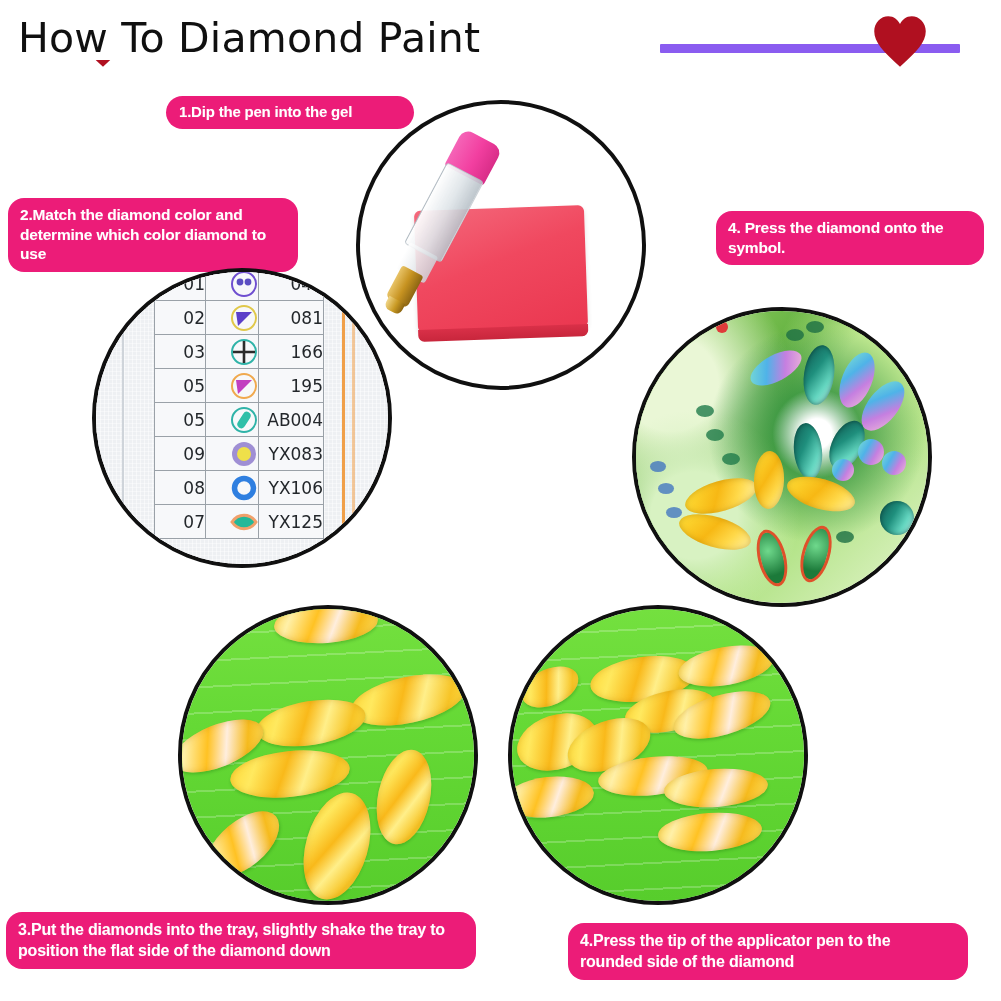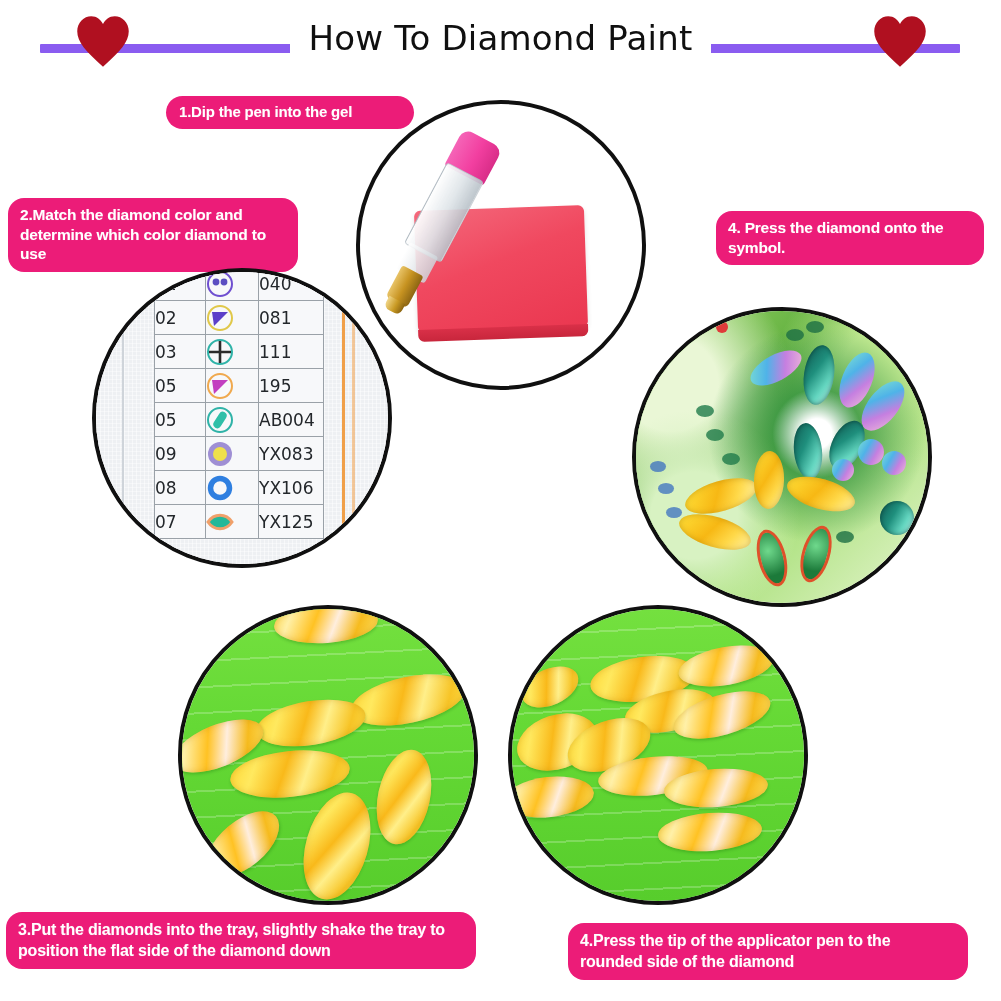--- a/index.html
+++ b/index.html
@@ -7,22 +7,22 @@
        font-family:"Liberation Sans","DejaVu Sans",sans-serif;}
 
   
   #header{position:absolute;left:0;top:0;width:1001px;height:92px;}
   .rule{position:absolute;top:44px;height:9px;background:#8a5cf0;border-radius:1px;}
   .rule.left{left:40px;width:300px;}
   .rule.right{left:660px;width:300px;}
   .heart{position:absolute;top:14px;width:56px;height:56px;}
   .heart.left{left:75px;}
   .heart.right{left:872px;}
-  #title{position:absolute;left:0;top:16px;width:1001px;text-align:center;
-         font-family:"DejaVu Sans",sans-serif;font-size:34px;font-weight:400;
+  #title{position:absolute;left:0;top:16px;width:1001px;text-align:left;
+         font-family:"DejaVu Sans",sans-serif;font-size:41px;font-weight:400;
          color:#101010;letter-spacing:.2px;line-height:44px;}
   #title-inner{display:inline-block;background:#ffffff;padding:0 18px;}
 
   
   .label{position:absolute;background:#ec1c78;color:#ffffff;border-radius:16px;
          font-weight:700;font-size:15.5px;line-height:19.5px;
          padding:7px 12px 8px 12px;box-sizing:border-box;
          letter-spacing:-0.2px;text-shadow:0 0 1px rgba(255,255,255,.25);}
   #label-1{left:166px;top:96px;width:248px;border-radius:18px;font-size:15px;padding:6px 13px 7px 13px;}
   #label-2{left:8px;top:198px;width:290px;}
@@ -98,21 +98,21 @@
 
   
   .paper{position:absolute;inset:0;background:#eef0f3;}
   .paper .texture{position:absolute;inset:0;
       background:repeating-linear-gradient(90deg,rgba(255,255,255,.5) 0 1px,rgba(0,0,0,0) 1px 4px),
                  repeating-linear-gradient(0deg,rgba(255,255,255,.4) 0 1px,rgba(0,0,0,0) 1px 4px);}
   .orangeline{position:absolute;top:0;bottom:0;width:3px;background:#f0a04a;}
   .greyline{position:absolute;top:0;bottom:0;width:2px;background:#cfd4da;}
   table.legend{position:absolute;left:58px;top:-6px;border-collapse:collapse;
       background:#f7f8fa;}
-  table.legend td{border:1px solid #9aa1a8;height:33px;padding:0;text-align:left;
+  table.legend td{border:1px solid #9aa1a8;height:33px;padding:0;text-align:right;
       font-family:"DejaVu Sans",sans-serif;font-size:17px;color:#23272b;}
   td.c-no{width:50px;}
   td.c-sym{width:52px;}
   td.c-code{width:64px;font-size:16px;}
   .sym{display:inline-block;width:28px;height:28px;vertical-align:middle;}
 
   .noselect{user-select:none;}
 </style>
 </head>
 <body class="noselect">
@@ -176,21 +176,21 @@
                   <path d="M6 8 L22 8 L8 22 Z" fill="#5b3fc9"></path>
                 </svg></span></td>
             <td class="c-code">081</td>
           </tr>
           <tr>
             <td class="c-no">03</td>
             <td class="c-sym"><span class="sym"><svg width="28" height="28" viewBox="0 0 28 28">
                   <circle cx="14" cy="14" r="12" fill="none" stroke="#2fb3a8" stroke-width="2"></circle>
                   <path d="M14 3 V25 M3 14 H25" stroke="#2b2b2b" stroke-width="2.6"></path>
                 </svg></span></td>
-            <td class="c-code">111</td>
+            <td class="c-code">166</td>
           </tr>
           <tr>
             <td class="c-no">05</td>
             <td class="c-sym"><span class="sym"><svg width="28" height="28" viewBox="0 0 28 28">
                   <circle cx="14" cy="14" r="12" fill="none" stroke="#f0a94e" stroke-width="2"></circle>
                   <path d="M6 8 L22 8 L8 22 Z" fill="#c23fc0"></path>
                 </svg></span></td>
             <td class="c-code">195</td>
           </tr>
           <tr>

